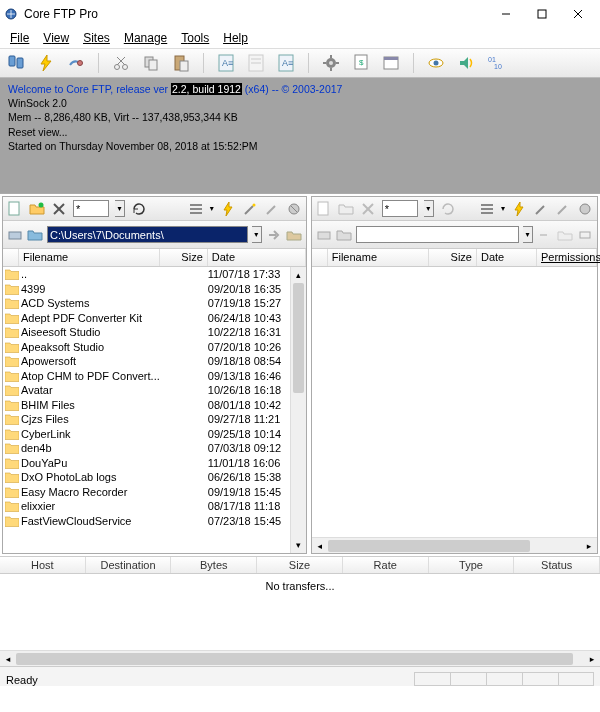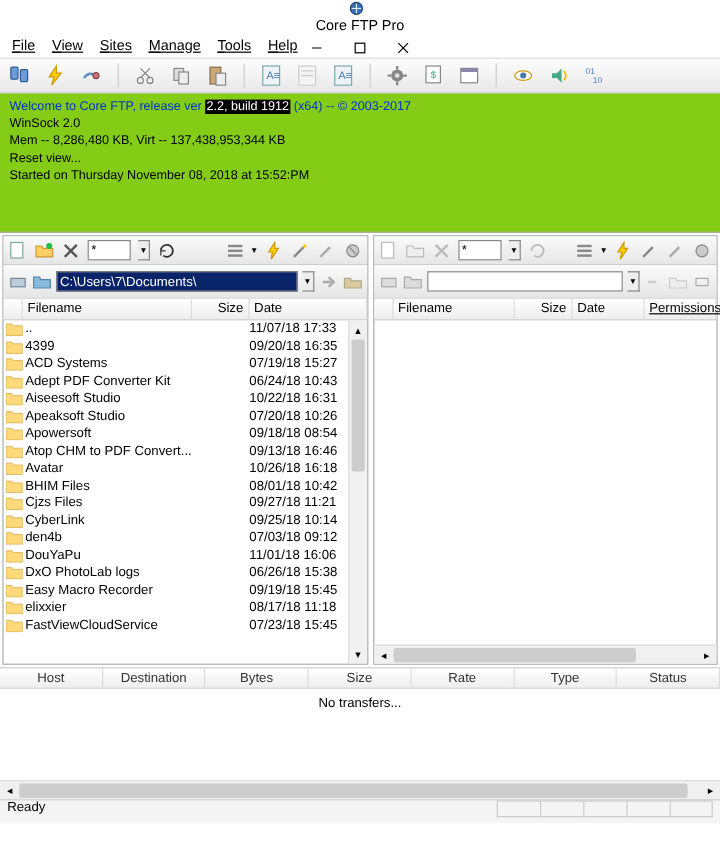--- a/index.html
+++ b/index.html
@@ -1,29 +1,29 @@
 <!DOCTYPE html>
 <html><head>
 <meta charset="utf-8">
 <style>
   * { box-sizing: border-box; margin: 0; padding: 0; }
   body { font-family: "Segoe UI", Tahoma, sans-serif; font-size: 11px; background: #fff; width: 600px; height: 712px; overflow: hidden; position: relative; }
-  .titlebar { height: 28px; display: flex; align-items: center; padding: 0 4px; flex-direction: column; }
+  .titlebar { height: 28px; display: flex; align-items: center; padding: 0 4px; }
   .titlebar .app-icon { width: 14px; height: 14px; margin-right: 6px; }
   .titlebar .title { flex: 1; font-size: 12px; color: #000; }
   .win-controls { display: flex; }
   .win-btn { width: 36px; height: 24px; display: flex; align-items: center; justify-content: center; font-size: 13px; color: #333; }
   .win-btn svg { width: 10px; height: 10px; }
   .menubar { height: 20px; display: flex; align-items: center; padding: 0 4px; gap: 2px; text-decoration: underline; }
   .menubar span { padding: 2px 6px; font-size: 12px; cursor: default; }
   .menubar span:first-letter { text-decoration: underline; }
   .toolbar { height: 30px; background: linear-gradient(#fdfdfd,#e8e8e8); border-top: 1px solid #ddd; border-bottom: 1px solid #bbb; display: flex; align-items: center; padding: 0 6px; gap: 10px; }
   .toolbar .sep { width: 1px; height: 20px; background: #ccc; margin: 0 2px; }
   .tb-ico { width: 20px; height: 20px; display: flex; align-items: center; justify-content: center; }
-  .logpanel { height: 116px; border-bottom: 1px solid #aaa; padding: 4px 8px; font-size: 10.5px; line-height: 1.35; color: #000; background:#84cc16; }
+  .logpanel { height: 116px; border-bottom: 1px solid #aaa; padding: 4px 8px; font-size: 10.5px; line-height: 1.35; color: #000; background:#a3a3a3; }
   .logpanel .rel { color: #0033cc; }
   .logpanel .highlight { background: #000; color: #fff; padding: 0 1px; }
   .panels { display: flex; height: 362px; }
   .panel { flex: 1; border: 1px solid #aaa; margin: 2px; display: flex; flex-direction: column; background:#fff;}
   .panel-tb { height: 24px; background: linear-gradient(#fafafa,#e6e6e6); border-bottom: 1px solid #ccc; display: flex; align-items: center; padding: 0 4px; gap: 6px; }
   .panel-tb2 { height: 28px; background: linear-gradient(#fafafa,#e6e6e6); border-bottom: 1px solid #ccc; display: flex; align-items: center; padding: 0 4px; gap: 4px; }
   .panel-tb input, .panel-tb2 input { height: 17px; border: 1px solid #888; padding: 0 2px; font-size: 11px; }
   .path-input { flex: 1; background: #fff; color:#000; }
   .path-input.sel { background: #0a246a; color: #fff; }
   .small-input { width: 36px; }
@@ -46,21 +46,21 @@
   .scroll-v .up, .scroll-v .down{height:16px;text-align:center;font-size:9px;line-height:16px;}
   .scroll-v .thumb{position:absolute;left:2px;right:2px;background:#cdcdcd;border-radius:2px;}
   .scroll-h { height:16px; background:#f0f0f0; display:flex; align-items:center; border-top:1px solid #ddd;}
   .scroll-h .l,.scroll-h .r{width:16px;text-align:center;font-size:9px;}
   .scroll-h .tr{flex:1;position:relative;height:12px;}
   .scroll-h .th{position:absolute;top:0;bottom:0;background:#cdcdcd;border-radius:2px;}
   .transfer-header { height: 18px; background: linear-gradient(#fff,#eee); border-top:1px solid #ccc; border-bottom: 1px solid #ccc; display: flex; font-size: 11px; }
   .transfer-header div { flex: 1; text-align: center; border-right: 1px solid #ddd; padding: 2px 14px; color:#333;}
   .transfer-body { height: 76px; text-align: center; padding-top: 6px; font-size: 11px; }
   .bottom-scroll { height: 16px; }
-  .statusbar { height: 20px; border-top: 1px solid #ccc; display: flex; align-items: flex-start; padding: 0 6px; font-size: 11px; background:#f4f4f4;}
+  .statusbar { height: 20px; border-top: 1px solid #ccc; display: flex; align-items: flex-end; padding: 0 6px; font-size: 11px; background:#f4f4f4;}
   .statusbar .cells { margin-left:auto; display:flex; gap:0;}
   .statusbar .cell { width:36px; height:14px; border:1px solid #ccc; border-right:none;}
   .statusbar .cell:last-child{border-right:1px solid #ccc;}
   svg { display:block; }
 </style>
 </head>
 <body>
 
 <div class="titlebar">
   <span class="app-icon">

